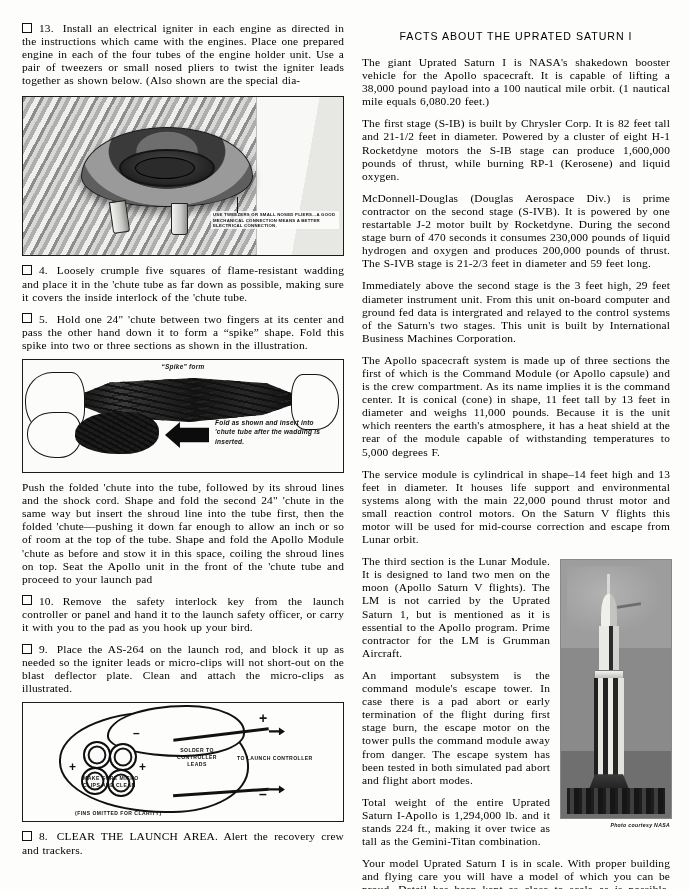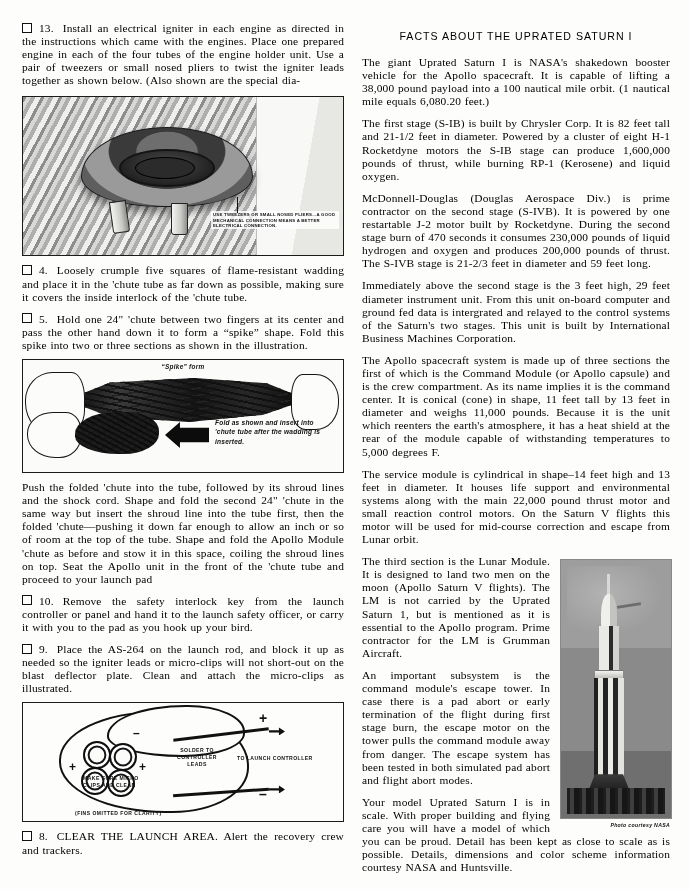--- a/index.html
+++ b/index.html
@@ -375,18 +375,19 @@
         <div class="rkt-band"></div>
         <div class="rkt-s1b"></div>
         <div class="rkt-fin"></div>
         <div class="rkt-pad"></div>
       </div>
       <div class="photo-credit">Photo courtesy NASA</div>
     </div>
 
     <p class="body">The third section is the Lunar Module.  It is designed to land two men on the moon (Apollo Saturn V flights).  The LM is not carried by the Uprated Saturn 1, but is mentioned as it is essential to the Apollo program.  Prime contractor for the LM is Grumman Aircraft.</p>
     <p class="body">An important subsystem is the command module's escape tower.  In case there is a pad abort or early termination of the flight during first stage burn, the escape motor on the tower pulls the command module away from danger.  The escape system has been tested in both simulated pad abort and flight abort modes.</p>
+    <p class="body">Total weight of the entire Uprated Saturn I-Apollo is 1,294,000 lb. and it stands 224 ft., making it over twice as tall as the Gemini-Titan combination.</p>
     <p class="body">Your model Uprated Saturn I is in scale.  With proper building and flying care you will have a model of which you can be proud.  Detail has been kept as close to scale as is possible.  Details, dimensions and color scheme information courtesy NASA and Huntsville.</p>
 
     <div class="clearfix"></div>
 
   </div>
 </div>
 
 </body></html>

